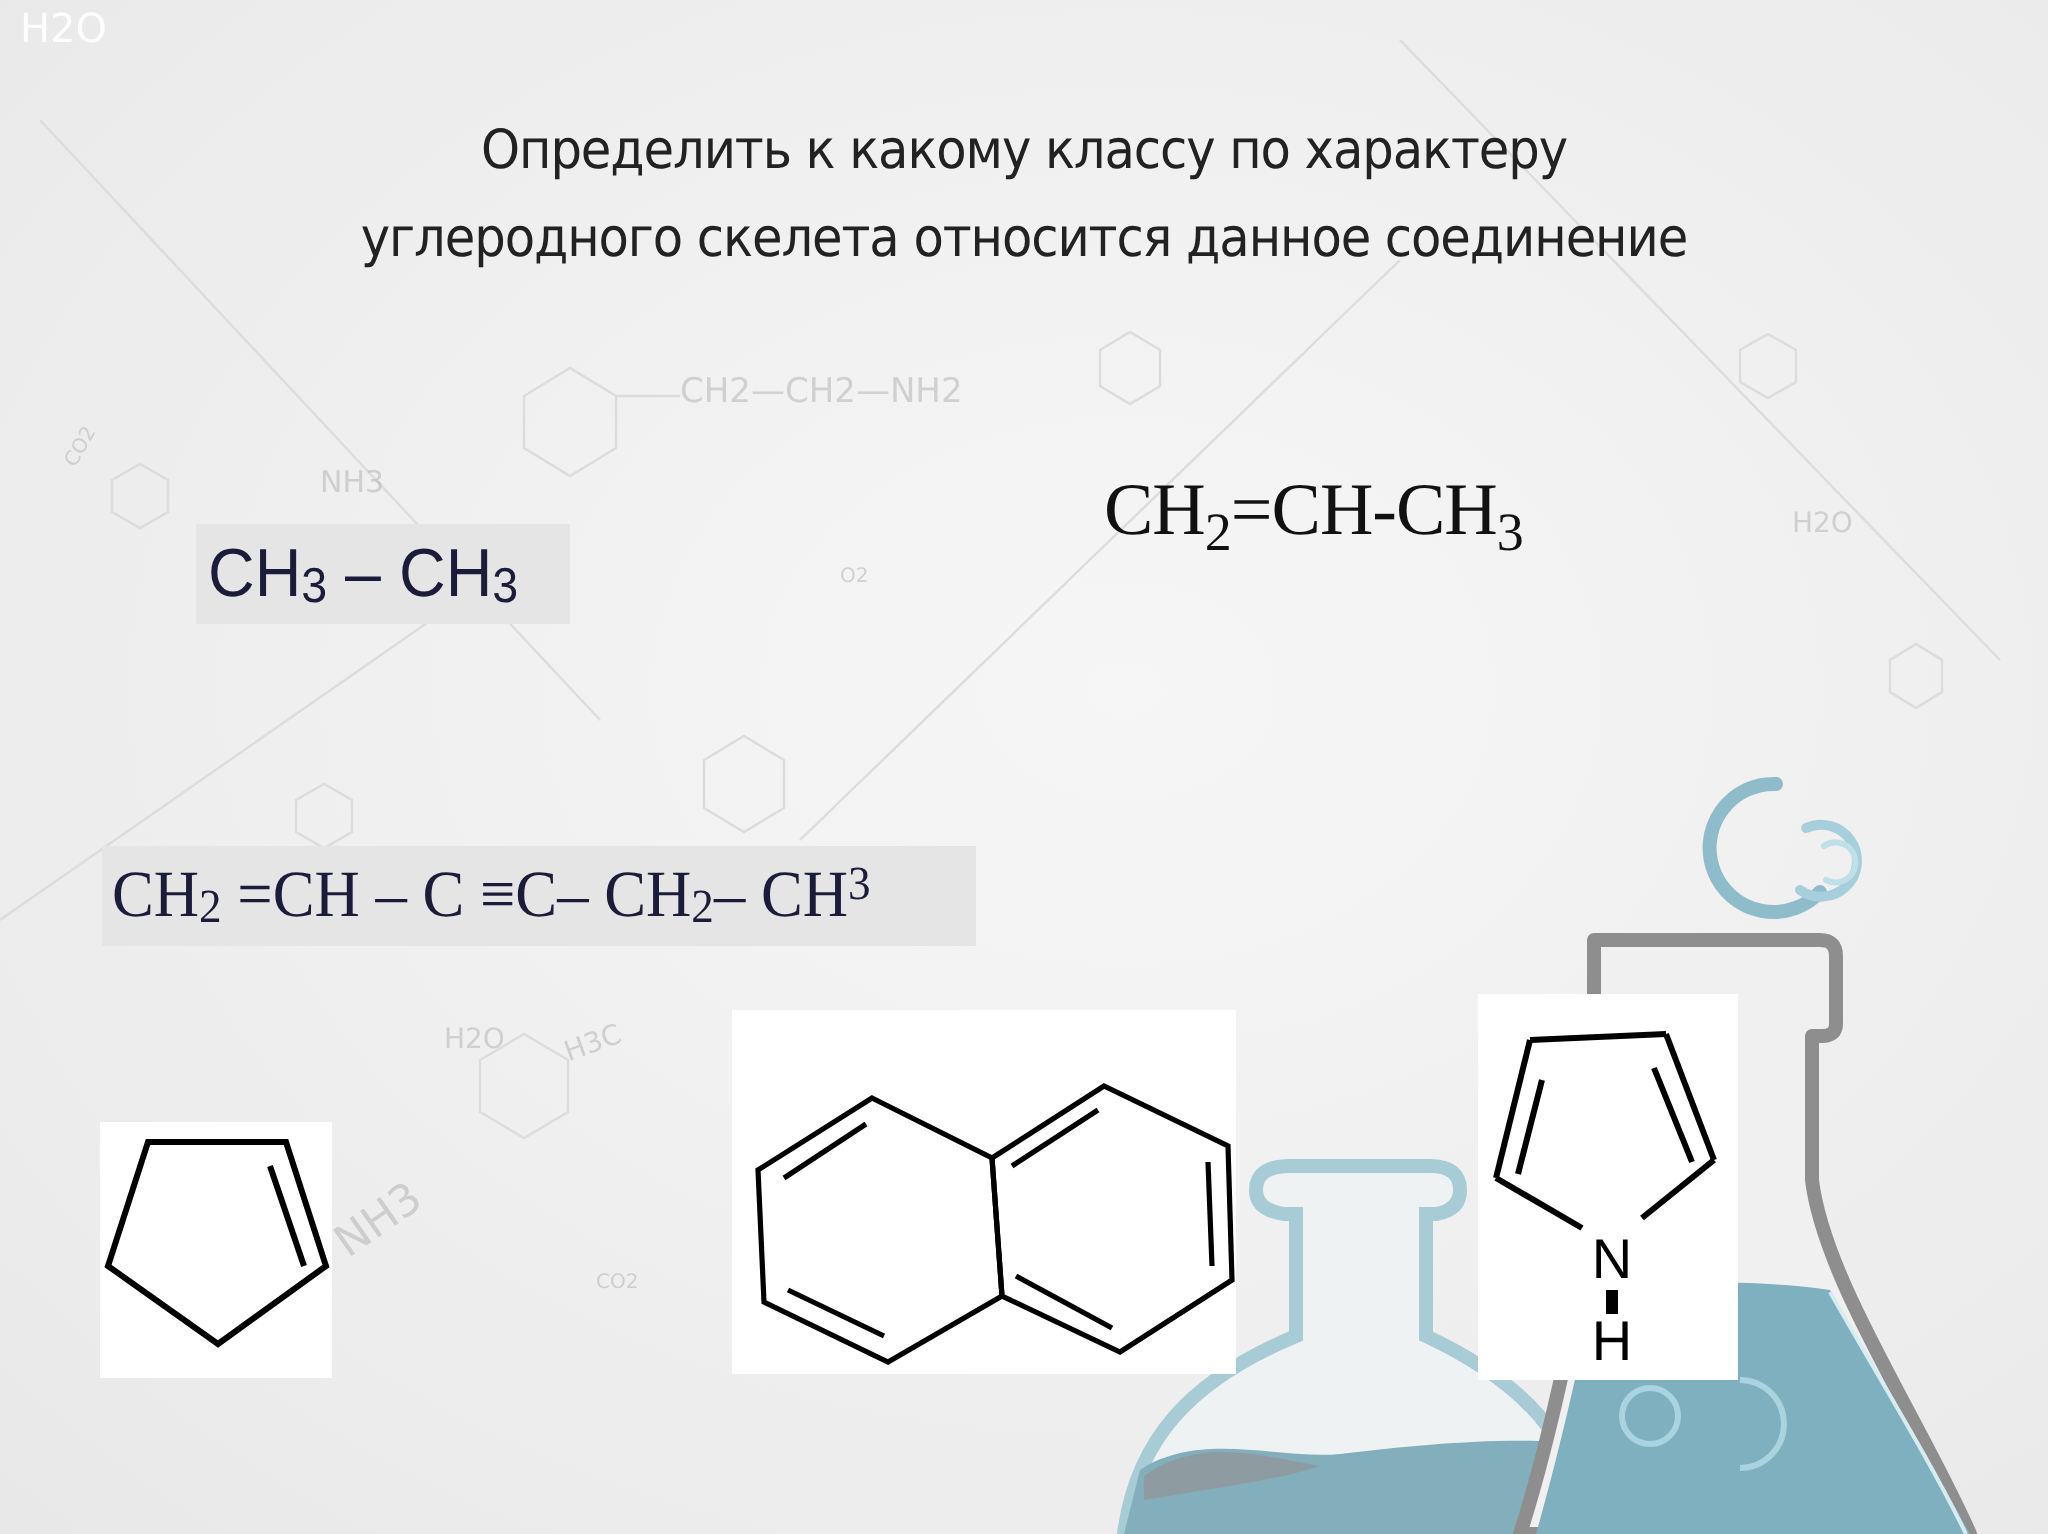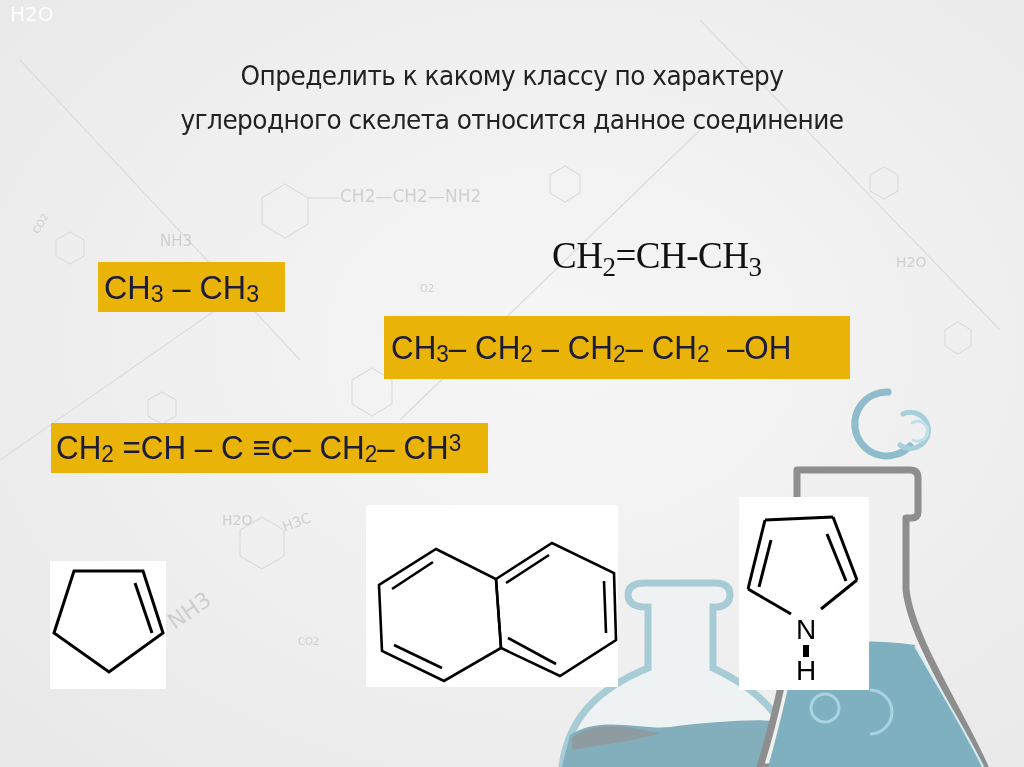--- a/index.html
+++ b/index.html
@@ -19,29 +19,29 @@
     text-align: center; color: #222; font-family: "DejaVu Sans", sans-serif;
     font-size: 27px; line-height: 44px; letter-spacing: -0.6px; transform: scaleX(0.92);
     transform-origin: 512px 0;
   }
   .formula-plain {
     position: absolute; left: 552px; top: 234px; color: #111;
     font-family: Liberation Serif, serif; font-size: 37px; letter-spacing: -0.5px;
   }
   .formula-plain sub { font-size: 27px; vertical-align: -8px; line-height: 0; }
   .fbox {
-    position: absolute; background: #eab308; color: #1b1b3a;
+    position: absolute; background: #e5e5e5; color: #1b1b3a;
     font-family: "Liberation Sans", sans-serif; white-space: nowrap;
     display: flex; align-items: center;
   }
   .fbox .t { display: inline-block; transform: scaleX(0.95); transform-origin: left center; }
   .fbox sub { font-size: 0.72em; vertical-align: -0.12em; line-height: 0; }
   .f1 { left: 98px; top: 262px; width: 187px; height: 50px; font-size: 34px; padding-left: 6px; box-sizing: border-box; }
   .f2 { left: 384px; top: 316px; width: 466px; height: 63px; font-size: 33px; padding-left: 7px; box-sizing: border-box; }
-  .f3 { left: 51px; top: 423px; width: 437px; height: 50px; font-size: 33px; padding-left: 5px; box-sizing: border-box; }
+  .f3 { left: 51px; top: 423px; width: 437px; height: 50px; font-size: 33px; padding-left: 5px; box-sizing: border-box; font-family: Liberation Serif, serif; }
   .sbox { position: absolute; background: #fff; }
   .s1 { left: 50px; top: 561px; width: 116px; height: 128px; }
   .s2 { left: 366px; top: 505px; width: 252px; height: 182px; }
   .s3 { left: 739px; top: 497px; width: 130px; height: 193px; }
   .sbox svg { position: absolute; left: 0; top: 0; }
 </style>
 </head>
 <body>
 
 <div class="slide">
@@ -101,23 +101,20 @@
     <div>Определить к какому классу по характеру</div>
     <div>углеродного скелета относится данное соединение</div>
   </div>
 
   <div class="formula-plain"><span>CH</span><sub>2</sub><span>=CH-CH</span><sub>3</sub></div>
 
   <div class="fbox f1">
       <span class="t"><span>CH</span><sub>3</sub><span> – CH</span><sub>3</sub></span>
     </div>
 
-  <div class="fbox f2">
-      <span class="t"><span>CH</span><sub>3</sub><span>– CH</span><sub>2</sub><span> – CH</span><sub>2</sub><span>– CH</span><sub>2</sub><span style="white-space:pre">  –OH</span></span>
-    </div>
 
   <div class="fbox f3">
       <span class="t"><span>CH</span><sub>2</sub><span style="white-space:pre"> =CH – C ≡C– CH</span><sub>2</sub><span>– CH</span><sub style="vertical-align:0.35em">3</sub></span>
     </div>
 
   <div class="sbox s1">
     <svg width="116" height="128" viewBox="0 0 116 128">
       <g stroke="#000" stroke-width="3" fill="none" stroke-linejoin="miter">
         <polygon points="24,10 93,10 113,72 59,111 4,72"></polygon>
         <line x1="85" y1="22" x2="102" y2="72"></line>

